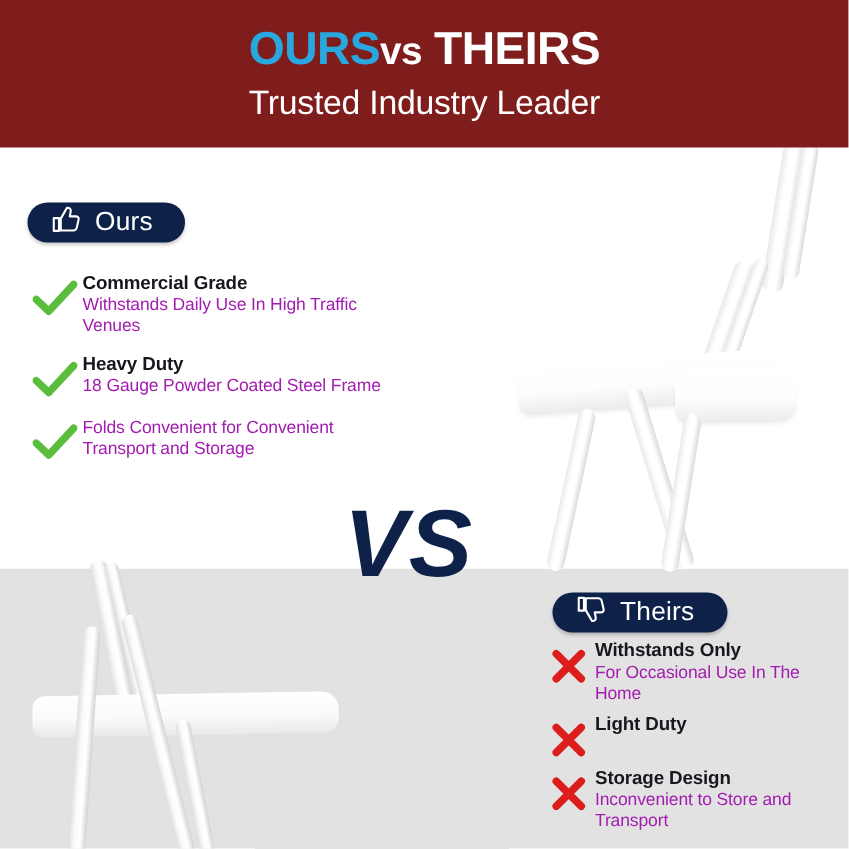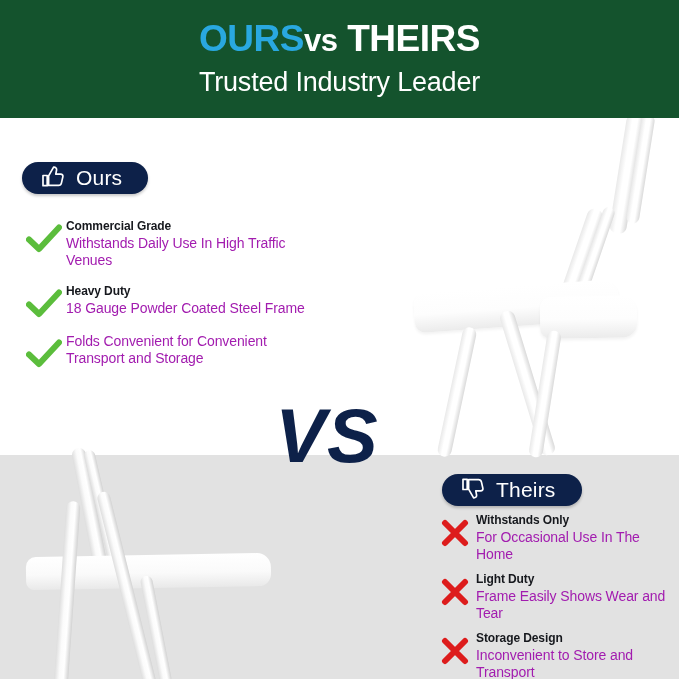--- a/index.html
+++ b/index.html
@@ -29,21 +29,21 @@
     left: 0; top: 455px;
     width: 679px; height: 224px;
     background: #e2e2e2;
   }
 
   
   .header {
     position: absolute;
     left: 0; top: 0;
     width: 679px; height: 118px;
-    background: #14532d;
+    background: #7f1d1d;
     text-align: center;
     overflow: hidden;
   }
   .header-title {
     margin: 0;
     padding-top: 17px;
     font-size: 37px;
     font-weight: bold;
     line-height: 44px;
     letter-spacing: -0.5px;
@@ -161,21 +161,21 @@
   }
   .list-theirs .item-mark {
     width: 42px;
     padding-top: 7px;
   }
   .item-text {
     flex: 1 1 auto;
   }
   .item-title {
     margin: 0;
-    font-size: 12px;
+    font-size: 15px;
     font-weight: bold;
     line-height: 17px;
     color: #16181d;
     letter-spacing: -0.1px;
   }
   .item-desc {
     margin: 0;
     font-size: 14px;
     font-weight: 400;
     line-height: 17px;
@@ -295,21 +295,20 @@
     </div>
 
     <div class="item">
       <span class="item-mark">
         <svg width="30" height="28" viewBox="0 0 30 28" fill="none" aria-hidden="true">
           <path d="M5 4L25 24M25 4L5 24" stroke="#dd1c1c" stroke-width="6" stroke-linecap="round"></path>
         </svg>
       </span>
       <span class="item-text">
         <p class="item-title">Light Duty</p>
-        <p class="item-desc">Frame Easily Shows Wear and Tear</p>
       </span>
     </div>
 
     <div class="item">
       <span class="item-mark">
         <svg width="30" height="28" viewBox="0 0 30 28" fill="none" aria-hidden="true">
           <path d="M5 4L25 24M25 4L5 24" stroke="#dd1c1c" stroke-width="6" stroke-linecap="round"></path>
         </svg>
       </span>
       <span class="item-text">

